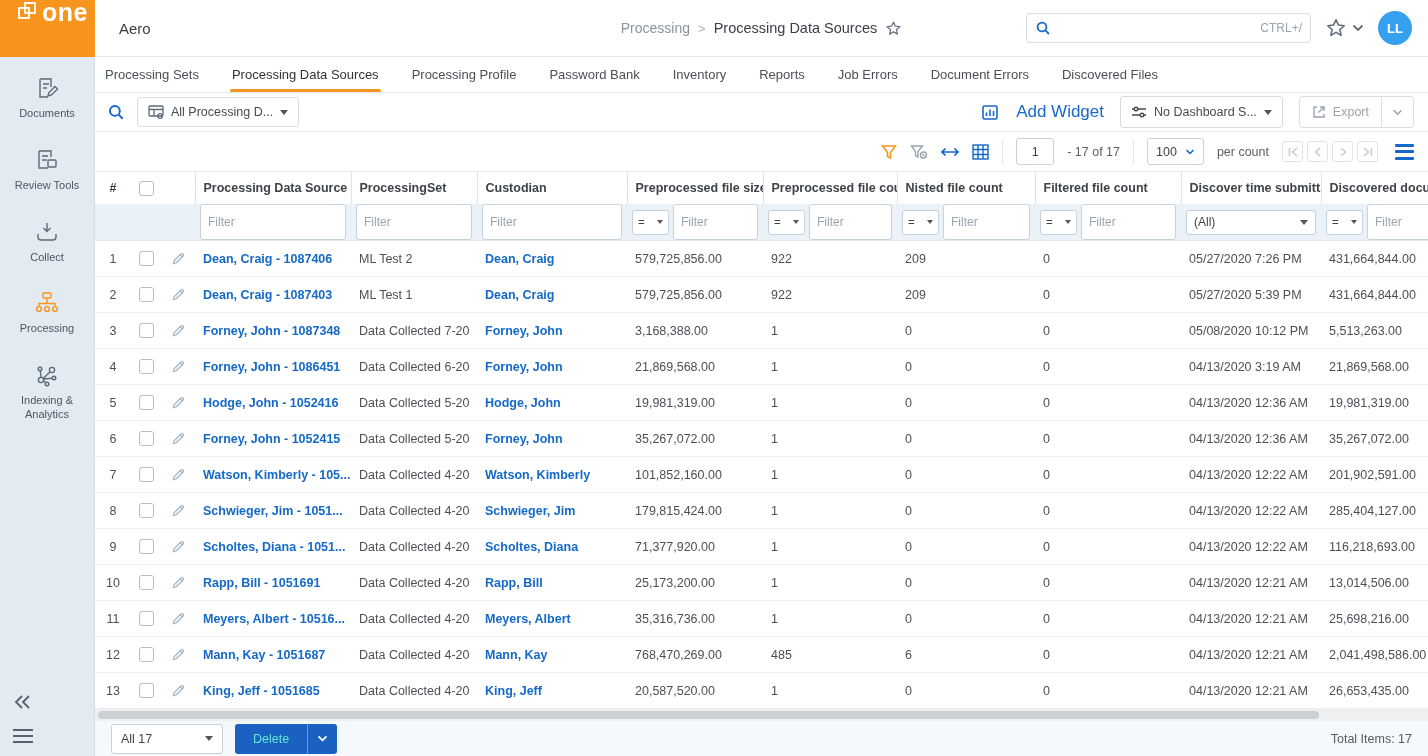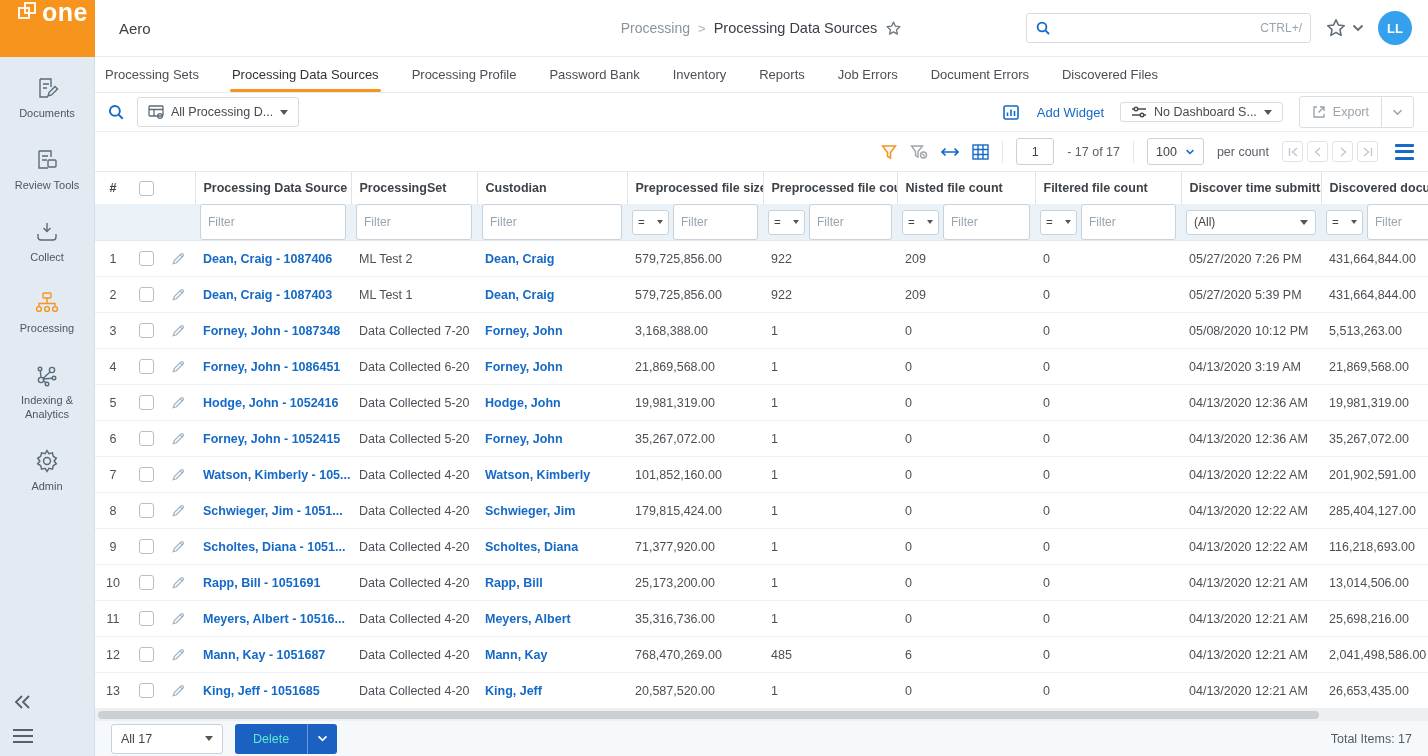--- a/index.html
+++ b/index.html
@@ -41,21 +41,21 @@
   .main{grid-column:2; grid-row:2; display:flex; flex-direction:column; background:#fff; overflow:hidden;}
   .tabs{height:36px; display:flex; align-items:stretch; padding-left:10px; border-bottom:1px solid #E8EBEE; flex:none;}
   .tab{position:relative; display:flex; align-items:center; margin-right:33px; font-size:13px; color:#4A5056; cursor:pointer; white-space:nowrap;}
   .tab.active{color:#2E3338;}
   .tab.active::after{content:""; position:absolute; left:-2px; right:-2px; bottom:0; height:3px; background:var(--orange); border-radius:2px;}
 
   .toolbar{height:39px; display:flex; align-items:center; padding:0 14px 0 12px; border-bottom:1px solid #ECEFF2; flex:none; gap:12px;}
   .btn{display:flex; align-items:center; gap:7px; border:1px solid #D6DCE1; border-radius:3px; background:#fff; height:30px; padding:0 10px; font-size:12.5px; color:#454B51; cursor:pointer; white-space:nowrap;}
   .caret{width:0; height:0; border-left:4px solid transparent; border-right:4px solid transparent; border-top:5px solid #555; flex:none;}
   .toolbar-right{margin-left:auto; display:flex; align-items:center; gap:16px;}
-  .add-widget{display:flex; align-items:center; gap:18px; color:#1669C9; font-size:13px; cursor:pointer;}
+  .add-widget{display:flex; align-items:center; gap:18px; color:#1669C9; font-size:17px; cursor:pointer;}
   .split{display:flex; align-items:stretch; border:1px solid #DADFE4; border-radius:3px; overflow:hidden; height:32px;}
   .split .seg{display:flex; align-items:center; gap:7px; padding:0 12px; font-size:12.5px; color:#9AA4AD; cursor:default;}
   .split .seg+.seg{border-left:1px solid #DADFE4; padding:0 10px;}
 
   .controls{height:40px; display:flex; align-items:center; justify-content:flex-end; gap:13px; padding:0 14px; border-bottom:1px solid #E6EAED; flex:none;}
   .vdiv{width:1px; height:22px; background:#E3E7EB;}
   .page-input{width:38px; height:27px; border:1px solid #C9D2DA; border-radius:3px; text-align:center; font-size:12.5px; color:#444; font-family:inherit;}
   .range-text,.per-page{font-size:12.5px; color:#5B6168; white-space:nowrap;}
   .mini-select{display:flex; align-items:center; gap:8px; border:1px solid #C9D2DA; border-radius:3px; height:27px; padding:0 8px; font-size:12.5px; color:#444; background:#fff; cursor:pointer;}
   .pager{display:flex; gap:4px;}
@@ -174,27 +174,20 @@
       <svg width="26" height="26" viewBox="0 0 26 26">
           <circle cx="7" cy="18" r="2.6"></circle>
           <circle cx="18" cy="8" r="2.6"></circle>
           <circle cx="20" cy="16" r="1.8"></circle>
           <circle cx="13" cy="22" r="1.8"></circle>
           <circle cx="6" cy="7" r="1.8"></circle>
           <path d="M9 16.5l7-6.5M9.5 18.8l2.5 2M9 17l9.3-.7M7 15.4L6.3 8.8"></path>
         </svg>
       <span class="side-label">Indexing &amp; Analytics</span>
     </div>
-    <div class="side-item">
-      <svg width="26" height="26" viewBox="0 0 24 24">
-          <circle cx="12" cy="12" r="3.2"></circle>
-          <path d="M12 2.5l1.8 2.8 3.2-.8.8 3.2 2.8 1.8-2 2.5 2 2.5-2.8 1.8-.8 3.2-3.2-.8-1.8 2.8-1.8-2.8-3.2.8-.8-3.2-2.8-1.8 2-2.5-2-2.5 2.8-1.8.8-3.2 3.2.8z"></path>
-        </svg>
-      <span class="side-label">Admin</span>
-    </div>
     <div class="side-bottom">
       <svg width="20" height="16" viewBox="0 0 20 16" fill="none" stroke-width="1.8">
           <path d="M10 2L4 8l6 6M17 2l-6 6 6 6"></path>
         </svg>
       <svg width="22" height="16" viewBox="0 0 22 16" fill="none" stroke-width="2">
           <path d="M1 2h20M1 8h20M1 14h20"></path>
         </svg>
     </div>
   </aside>
 
@@ -246,21 +239,21 @@
         <span class="caret"></span>
       </div>
       <div class="toolbar-right">
         <div class="add-widget">
           <svg width="16" height="15" viewBox="0 0 16 15" fill="none" stroke="#1669C9" stroke-width="1.6">
               <rect x="1" y="1" width="14" height="13" rx="1.5"></rect>
               <path d="M4.5 11V7.5M8 11V4.5M11.5 11V6"></path>
             </svg>
           <span>Add Widget</span>
         </div>
-        <div class="btn" style="height:20px;">
+        <div class="btn" style="height:32px;">
           <svg width="16" height="14" viewBox="0 0 16 14" fill="none" stroke="#454B51" stroke-width="1.4">
               <path d="M1 4h14M1 10h14"></path>
               <circle cx="5" cy="4" r="1.8" fill="#fff"></circle>
               <circle cx="11" cy="10" r="1.8" fill="#fff"></circle>
             </svg>
           <span>No Dashboard S...</span>
           <span class="caret"></span>
         </div>
         <div class="split">
           <div class="seg">

